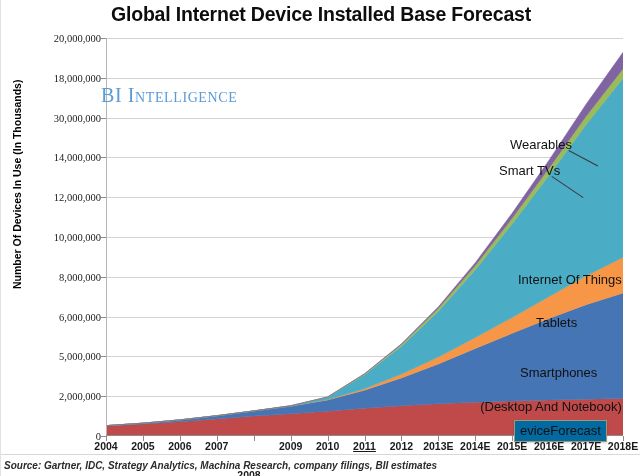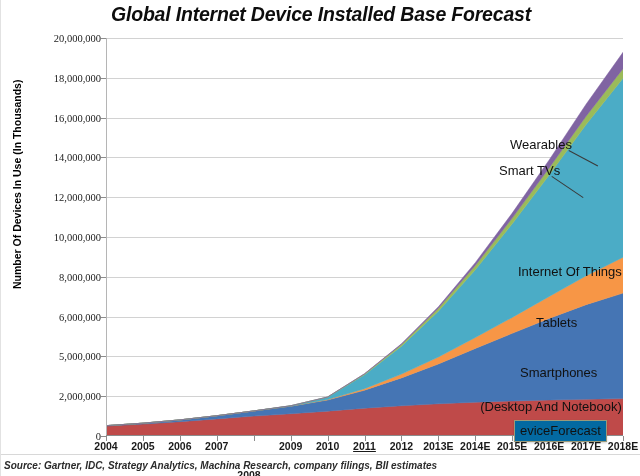--- a/index.html
+++ b/index.html
@@ -23,21 +23,20 @@
     position: absolute;
     left: 0;
     top: 3px;
     width: 640px;
     text-align: center;
     font-size: 19.5px;
     font-weight: bold;
     color: #0d0d0d;
     letter-spacing: -0.2px;
     font-family: "Liberation Sans", sans-serif;
-    font-style: italic;
   }
   
   #plot-area {
     position: absolute;
     left: 105px;
     top: 38px;
     width: 517px;
     height: 398px;
     background: #ffffff;
   }
@@ -206,21 +205,21 @@
       <div class="y-tick-label" style="top: 316.6px;">6,000,000</div>
       <div class="y-tick-mark" style="top: 316.6px;"></div>
       <div class="y-tick-label" style="top: 276.8px;">8,000,000</div>
       <div class="y-tick-mark" style="top: 276.8px;"></div>
       <div class="y-tick-label" style="top: 237px;">10,000,000</div>
       <div class="y-tick-mark" style="top: 237px;"></div>
       <div class="y-tick-label" style="top: 197.2px;">12,000,000</div>
       <div class="y-tick-mark" style="top: 197.2px;"></div>
       <div class="y-tick-label" style="top: 157.4px;">14,000,000</div>
       <div class="y-tick-mark" style="top: 157.4px;"></div>
-      <div class="y-tick-label" style="top: 117.6px;">16,000,000</div>
+      <div class="y-tick-label" style="top: 117.6px;">30,000,000</div>
       <div class="y-tick-mark" style="top: 117.6px;"></div>
       <div class="y-tick-label" style="top: 77.8px;">18,000,000</div>
       <div class="y-tick-mark" style="top: 77.8px;"></div>
       <div class="y-tick-label" style="top: 38px;">20,000,000</div>
       <div class="y-tick-mark" style="top: 38px;"></div>
     </div>
 
   <div id="plot-area">
     <div id="gridlines">
         <div class="gridline" style="top: 358px;"></div>
@@ -273,28 +272,29 @@
       <div class="x-tick-label" style="left: 488.214px;">2015E</div>
       <div class="x-tick-mark" style="left: 511.214px;"></div>
       <div class="x-tick-label" style="left: 525.143px;">2016E</div>
       <div class="x-tick-mark" style="left: 548.143px;"></div>
       <div class="x-tick-label" style="left: 562.071px;">2017E</div>
       <div class="x-tick-mark" style="left: 585.071px;"></div>
       <div class="x-tick-label" style="left: 599px;">2018E</div>
       <div class="x-tick-mark" style="left: 622px;"></div>
     </div>
 
+  <div id="bi-watermark">BI Intelligence</div>
 
   <div class="series-label" style="left:509px; top:137px;">Wearables</div>
   <div class="leader" style="left:568px; top:150px; width:33px; transform:rotate(28deg);"></div>
 
   <div class="series-label" style="left:498px; top:163px;">Smart TVs</div>
   <div class="leader" style="left:551px; top:176px; width:38px; transform:rotate(34deg);"></div>
 
-  <div class="series-label" style="left:517px; top:264px;">Internet Of Things</div>
+  <div class="series-label" style="left:517px; top:272px;">Internet Of Things</div>
 
   <div class="series-label" style="left:535px; top:315px;">Tablets</div>
 
   <div class="series-label" style="left:519px; top:365px;">Smartphones</div>
 
   <div class="series-label two-line" style="left:466px; top:401px; width:168px;">
     <div>(Desktop And Notebook)</div>
   </div>
 
   <div id="tooltip">eviceForecast</div>

